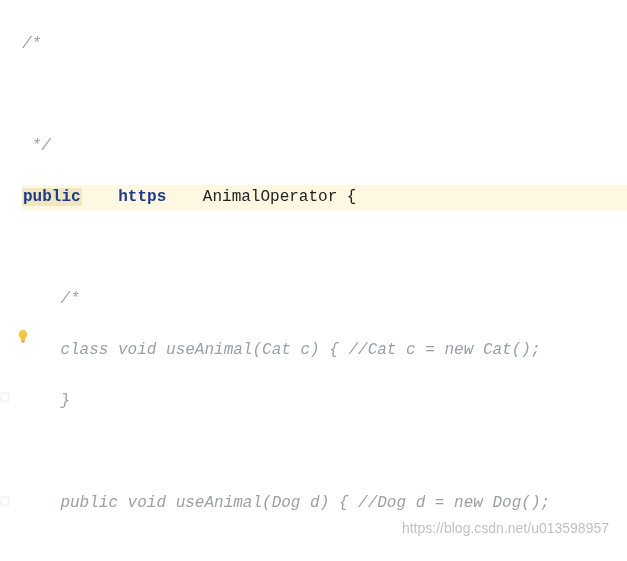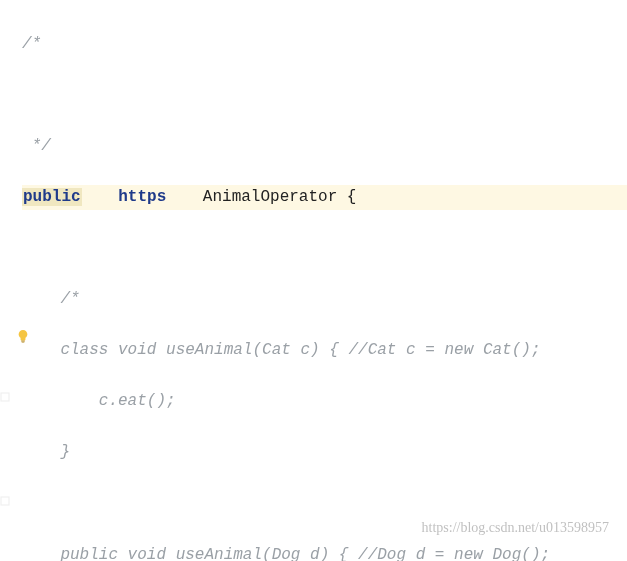--- a/index.html
+++ b/index.html
@@ -36,21 +36,21 @@
   .line.hl2 { background: #fef8e3; }
   .kw { color: #1f3a8a; font-weight: bold; font-style: normal; }
   .kw-hl { background: #f0e7c0; padding: 0 1px; margin-top: 36px; }
   .cmt { color: #9aa0a6; font-style: italic; }
   .plain { color: #222; font-style: normal; padding-left: 27px; }
   .watermark {
     position: absolute;
     right: 18px;
     bottom: 22px;
     color: rgba(140,140,140,0.55);
-    font-family: Liberation Serif, serif;
+    font-family: Liberation Sans, sans-serif;
     font-size: 14px;
     font-style: normal;
   }
   .gutter-mark {
     position: absolute;
     left: 0;
     width: 10px;
     height: 10px;
     opacity: 0.25;
   }
@@ -79,21 +79,20 @@
 </div>
 
 <div class="code-area">
 <span class="line"><span class="cmt">/*</span></span>
 <span class="line"><span class="cmt">    </span></span>
 <span class="line"><span class="cmt"> */</span></span>
 <span class="line hl2"><span class="kw kw-hl">public</span><span class="plain"> </span><span class="kw">https</span><span class="plain"> AnimalOperator {</span></span>
 <span class="line"><span></span></span>
 <span class="line"><span class="cmt">    /*</span></span>
 <span class="line"><span class="cmt">    class void useAnimal(Cat c) { //Cat c = new Cat();</span></span>
-<span class="line"><span class="cmt">        c.eat();</span></span>
 <span class="line"><span class="cmt">    }</span></span>
 <span class="line"><span></span></span>
 <span class="line"><span class="cmt">    public void useAnimal(Dog d) { //Dog d = new Dog();</span></span>
 
 
 
 
 
 
 

